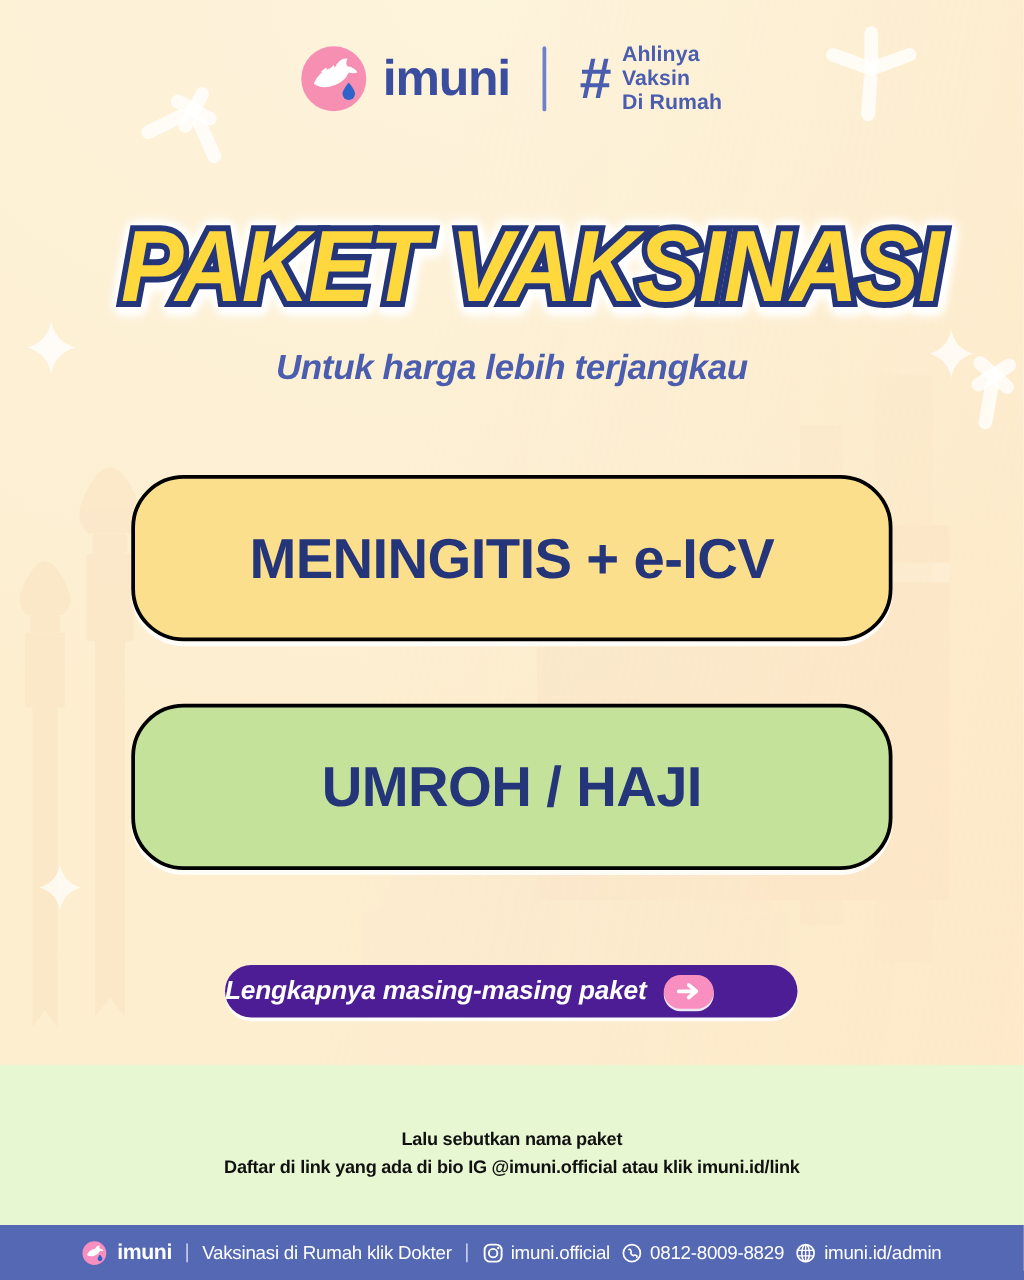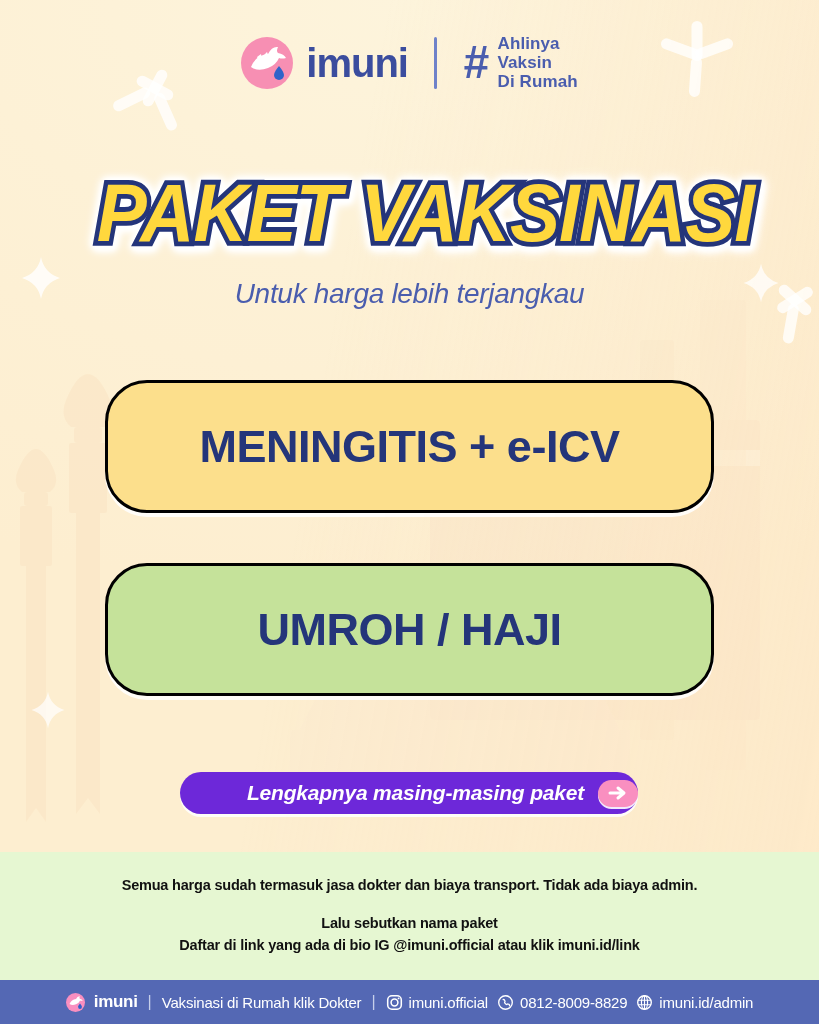--- a/index.html
+++ b/index.html
@@ -75,21 +75,21 @@
     line-height:1;
     -webkit-text-stroke:9px #24357a;
     paint-order:stroke fill;
     filter:
       drop-shadow(0 0 2px #fff) drop-shadow(0 0 3px #fff)
       drop-shadow(0 0 4px #fff) drop-shadow(2px 3px 0px rgba(255,255,255,.9));
     transform:scaleY(1.08);
   }
   .subtitle {
     position:absolute; left:0; top:278px; width:819px; text-align:center;
-    font-size:28px; font-weight:normal; font-style:italic;
+    font-size:28px; font-weight:bold; font-style:italic;
     color:#4a5dae; letter-spacing:-0.3px;
   }
 
   
   .card {
     position:absolute; left:105px; width:609px; height:133px;
     border:3px solid #000000; border-radius:42px;
     display:flex; align-items:center; justify-content:center;
     box-shadow:0 4px 0 rgba(255,255,255,0.85);
   }
@@ -97,22 +97,22 @@
   .card-green  { top:563px; background:#c5e29a;text-align:center; }
   .card-label {
     font-size:45px; font-weight:bold; color:#24357a;
     letter-spacing:-0.5px; white-space:nowrap;
   }
 
   
   .cta {
     position:absolute; left:180px; top:772px;
     width:458px; height:42px;
-    background:#6d28d9; border-radius:22px;
-    display:flex; align-items:center; justify-content:flex-end; gap:14px;
+    background:#4c1d95; border-radius:22px;
+    display:flex; align-items:center; justify-content:flex-start; gap:14px;
     box-shadow:0 3px 0 rgba(255,255,255,0.85);
   }
   .cta-text {
     font-size:21px; font-style:italic; font-weight:bold; color:#ffffff;
     letter-spacing:-0.2px;
   }
   .cta-arrow {
     width:40px; height:27px; border-radius:14px; background:#f98fc0;
     display:flex; align-items:center; justify-content:center;
     box-shadow:0 2px 0 rgba(255,255,255,0.9);
@@ -252,21 +252,20 @@
   <div class="cta">
     <div class="cta-text">Lengkapnya masing-masing paket</div>
     <div class="cta-arrow">
       <svg width="20" height="16" viewBox="0 0 20 16">
         <path d="M2 8 h13 M10 3 l6 5 l-6 5" stroke="#ffffff" stroke-width="3" fill="none" stroke-linecap="round" stroke-linejoin="round"></path>
       </svg>
     </div>
   </div>
 
   <div class="note-band">
-    <div class="note-line">Semua harga sudah termasuk jasa dokter dan biaya transport. Tidak ada biaya admin.</div>
     <div class="note-gap"></div>
     <div class="note-line">Lalu sebutkan nama paket</div>
     <div class="note-line">Daftar di link yang ada di bio IG @imuni.official atau klik imuni.id/link</div>
   </div>
 
   <div class="footer">
     <div class="f-mark">
       <svg viewBox="0 0 19 19" width="19" height="19">
         <path d="M3.5 11 q2 -4.5 6.5 -5 q1.5 -3 3.8 -2.6 q-0.8 1.5 0 2.3 q2.2 0.4 3 1.9 q-1.6 0.4 -2.7 0
                  q-1.1 2.6 -4.1 3.7 q-3.8 1.5 -6.5 -0.3 z" fill="#ffffff"></path>

